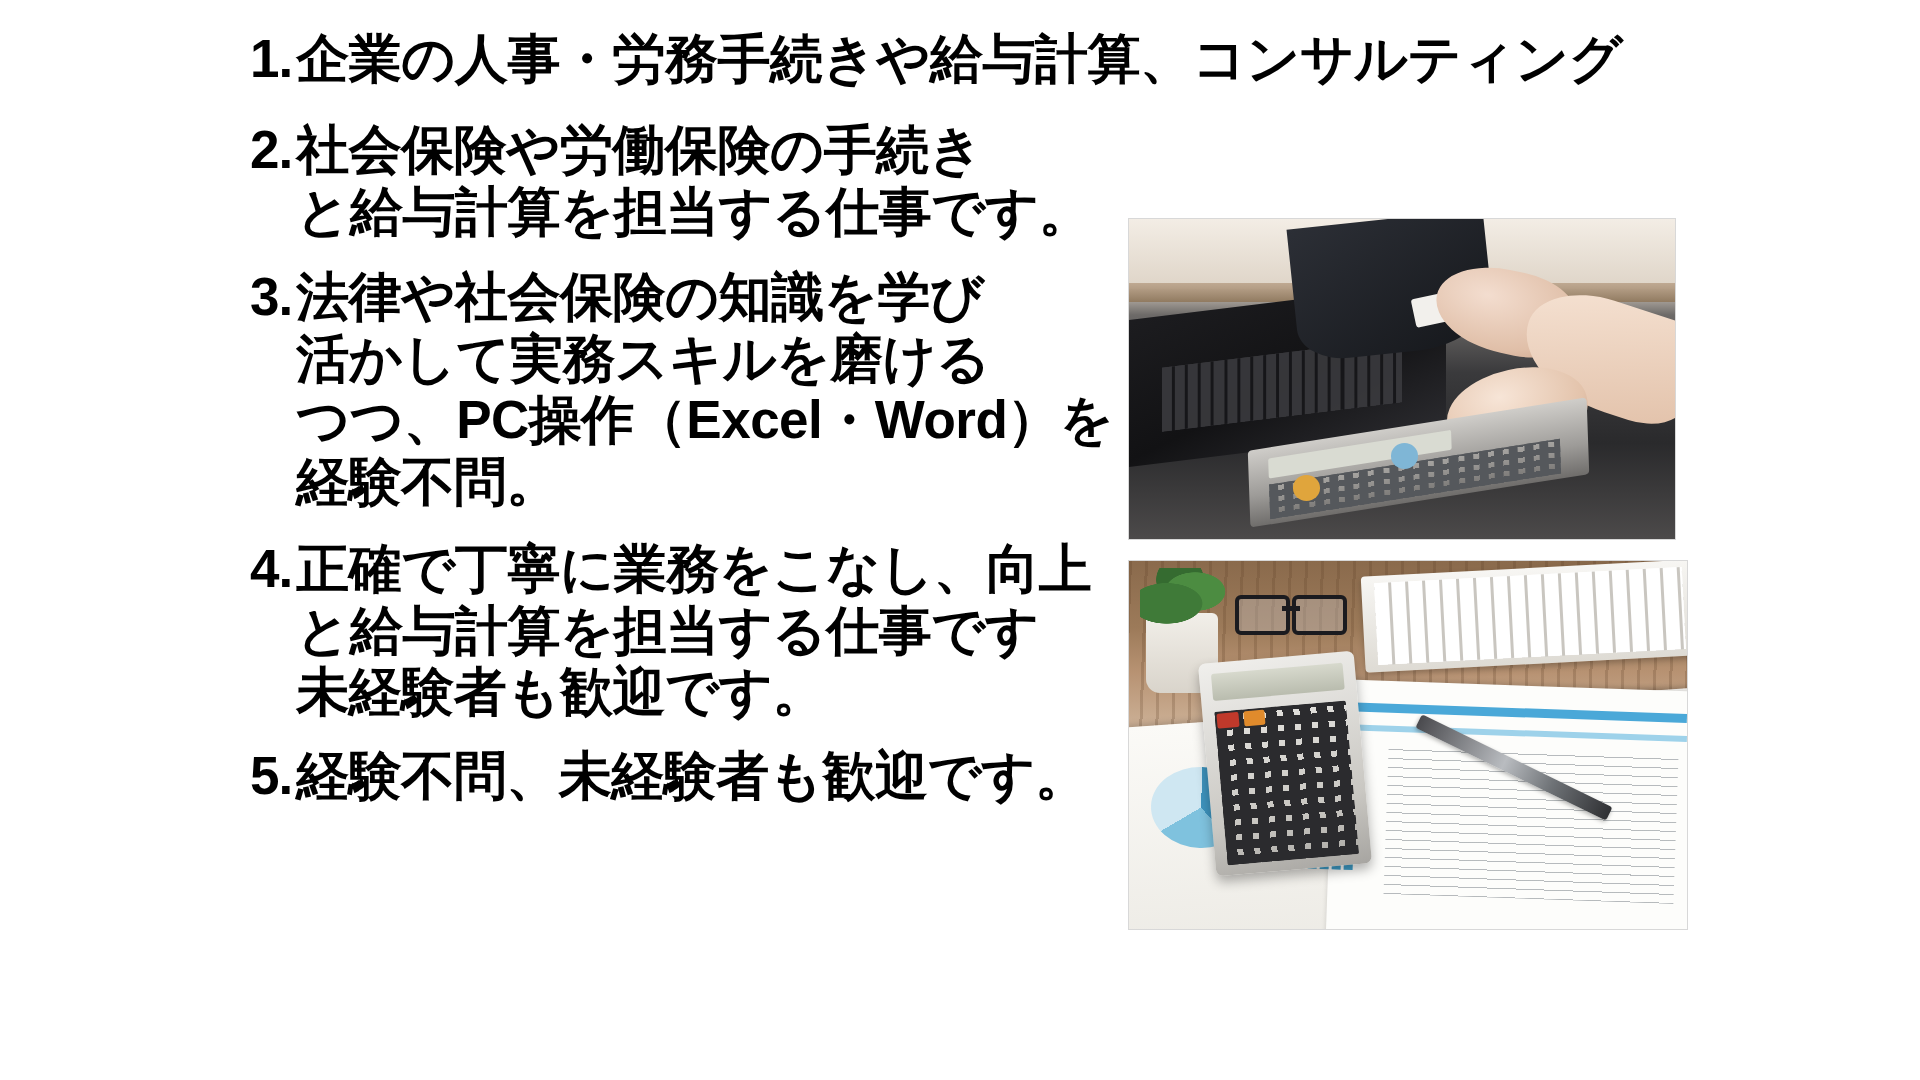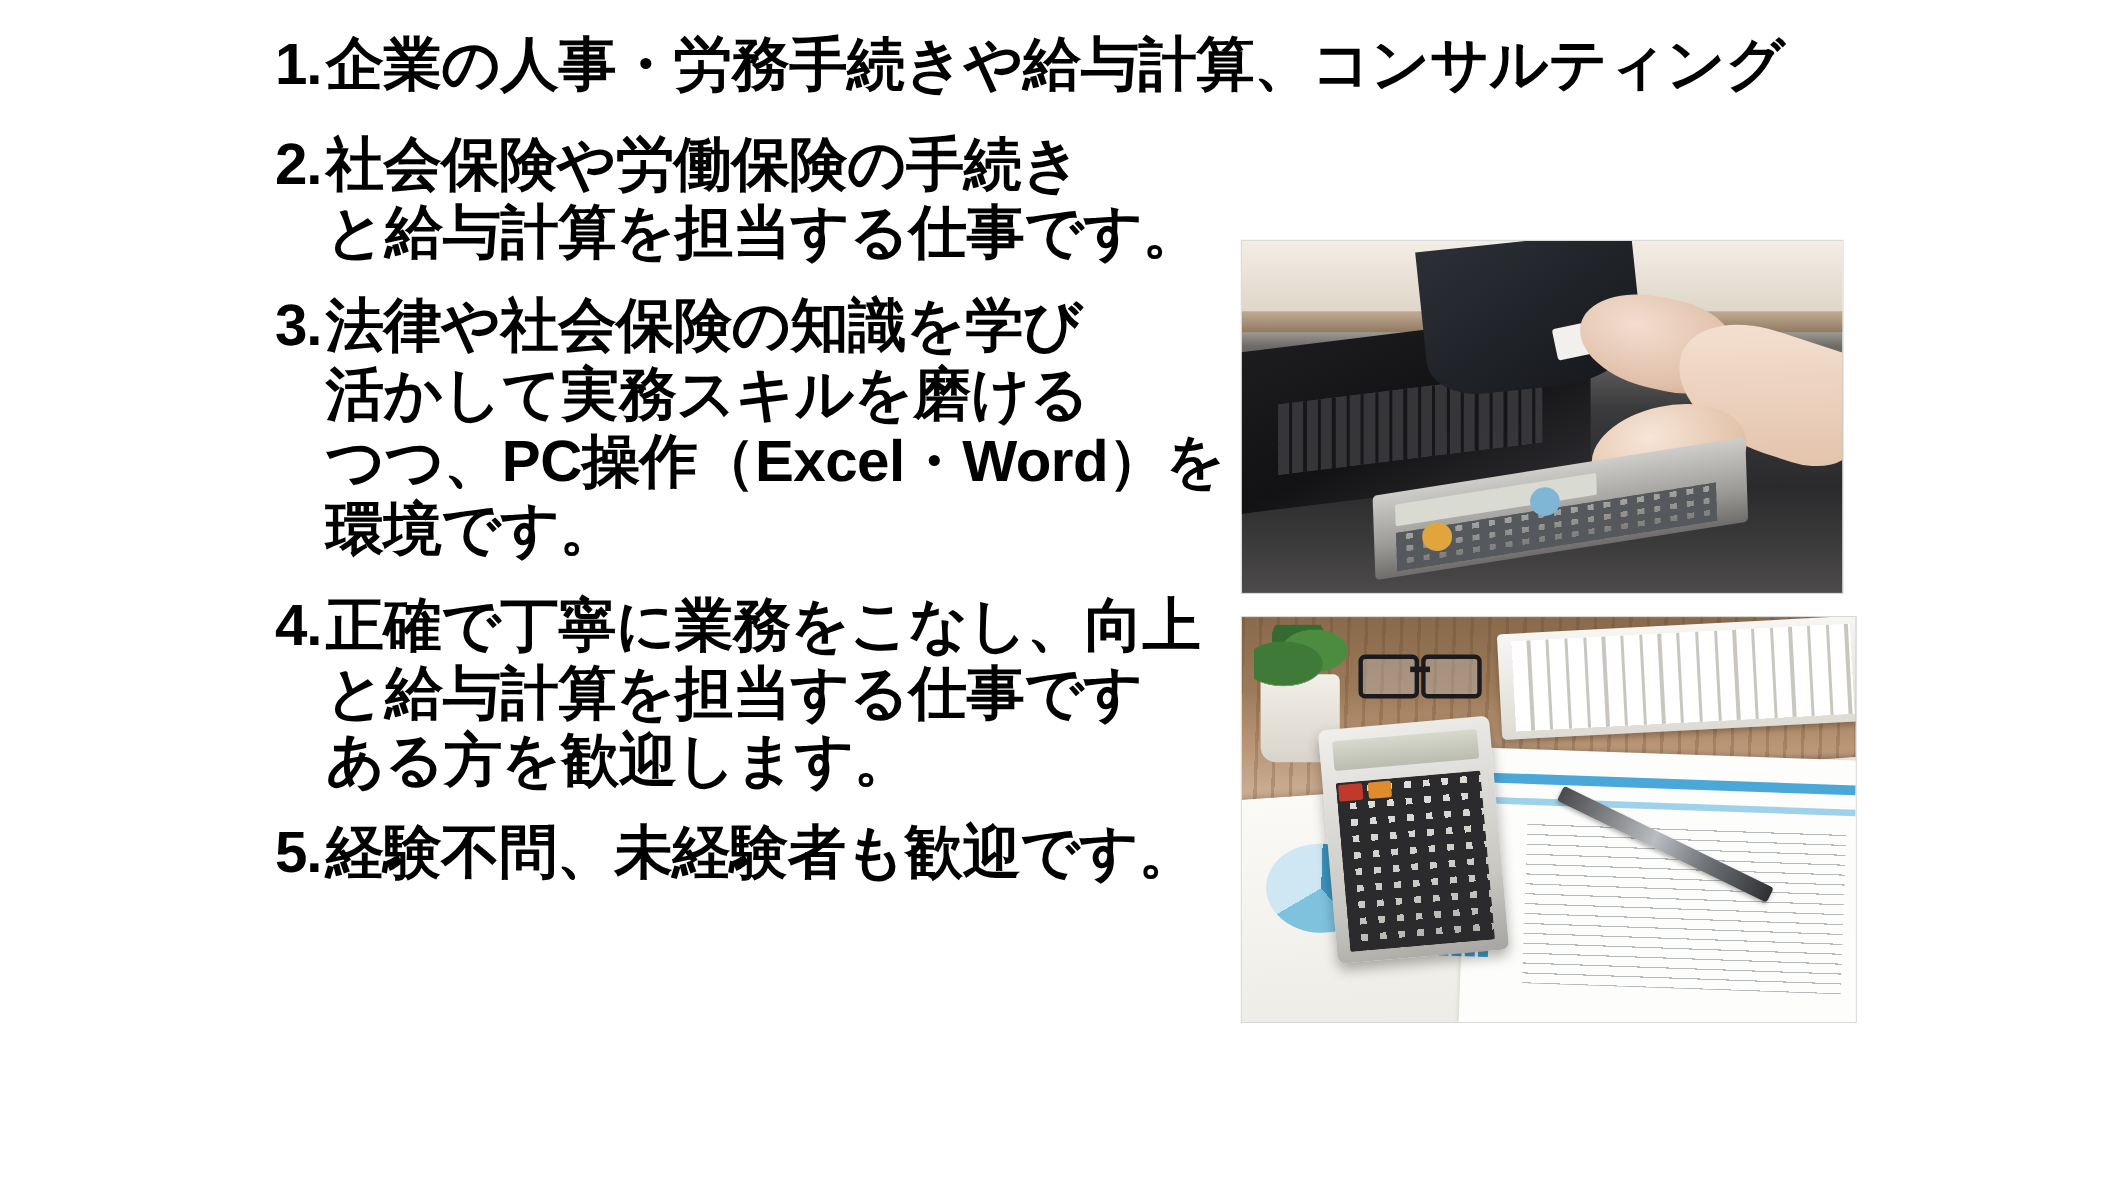--- a/index.html
+++ b/index.html
@@ -331,30 +331,30 @@
         <div class="item-line">と給与計算を担当する仕事です。</div>
       </div>
     </div>
 
     <div class="list-item item-3">
       <span class="marker">3.</span>
       <div class="item-body">
         <div class="item-line">法律や社会保険の知識を学び</div>
         <div class="item-line">活かして実務スキルを磨ける</div>
         <div class="item-line">つつ、PC操作（Excel・Word）を</div>
-        <div class="item-line">環境です。</div>
+        <div class="item-line">経験不問。</div>
       </div>
     </div>
 
     <div class="list-item item-4">
       <span class="marker">4.</span>
       <div class="item-body">
         <div class="item-line">正確で丁寧に業務をこなし、向上</div>
         <div class="item-line">と給与計算を担当する仕事です</div>
-        <div class="item-line">ある方を歓迎します。</div>
+        <div class="item-line">未経験者も歓迎です。</div>
       </div>
     </div>
 
     <div class="list-item item-5">
       <span class="marker">5.</span>
       <div class="item-body">
         <div class="item-line">経験不問、未経験者も歓迎です。</div>
       </div>
     </div>
 

